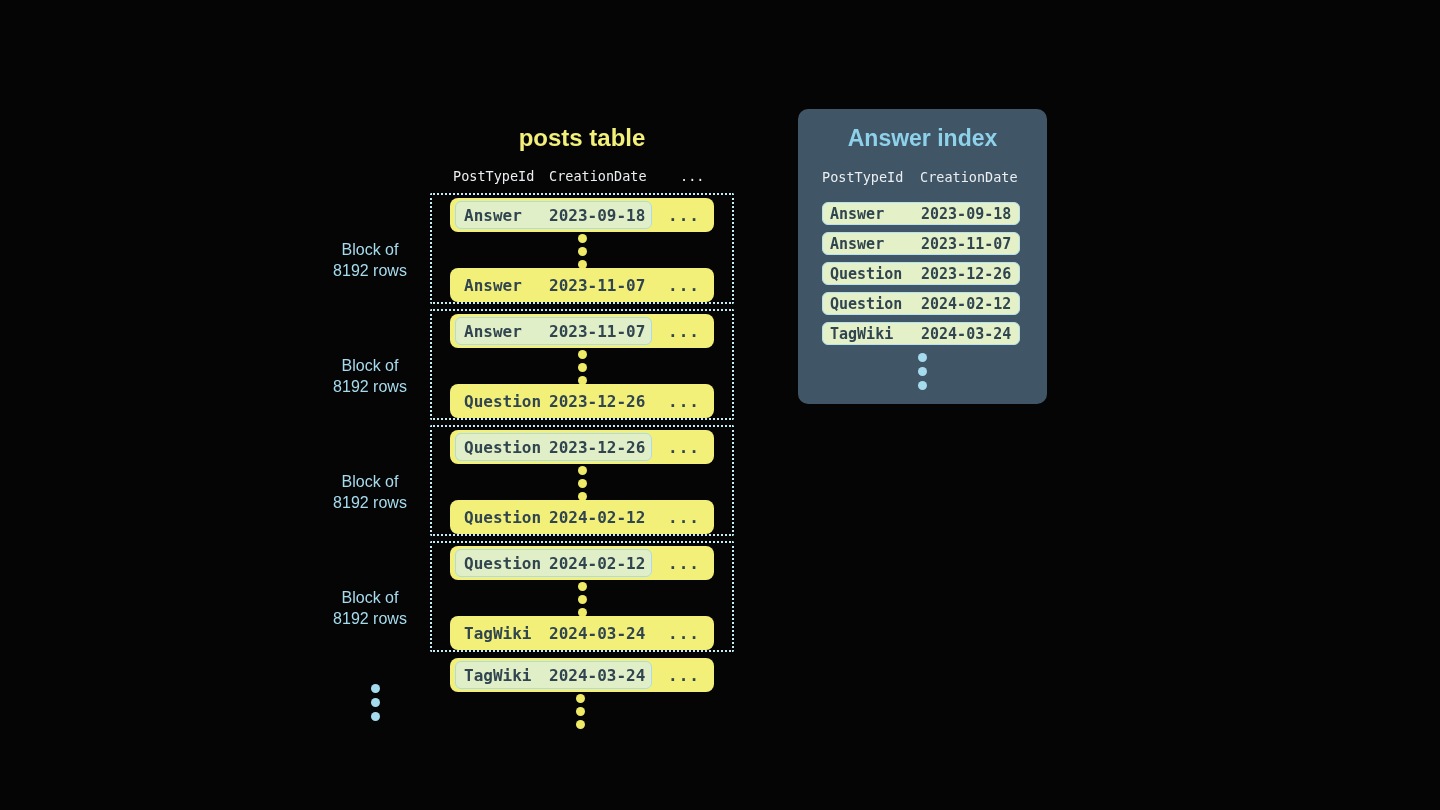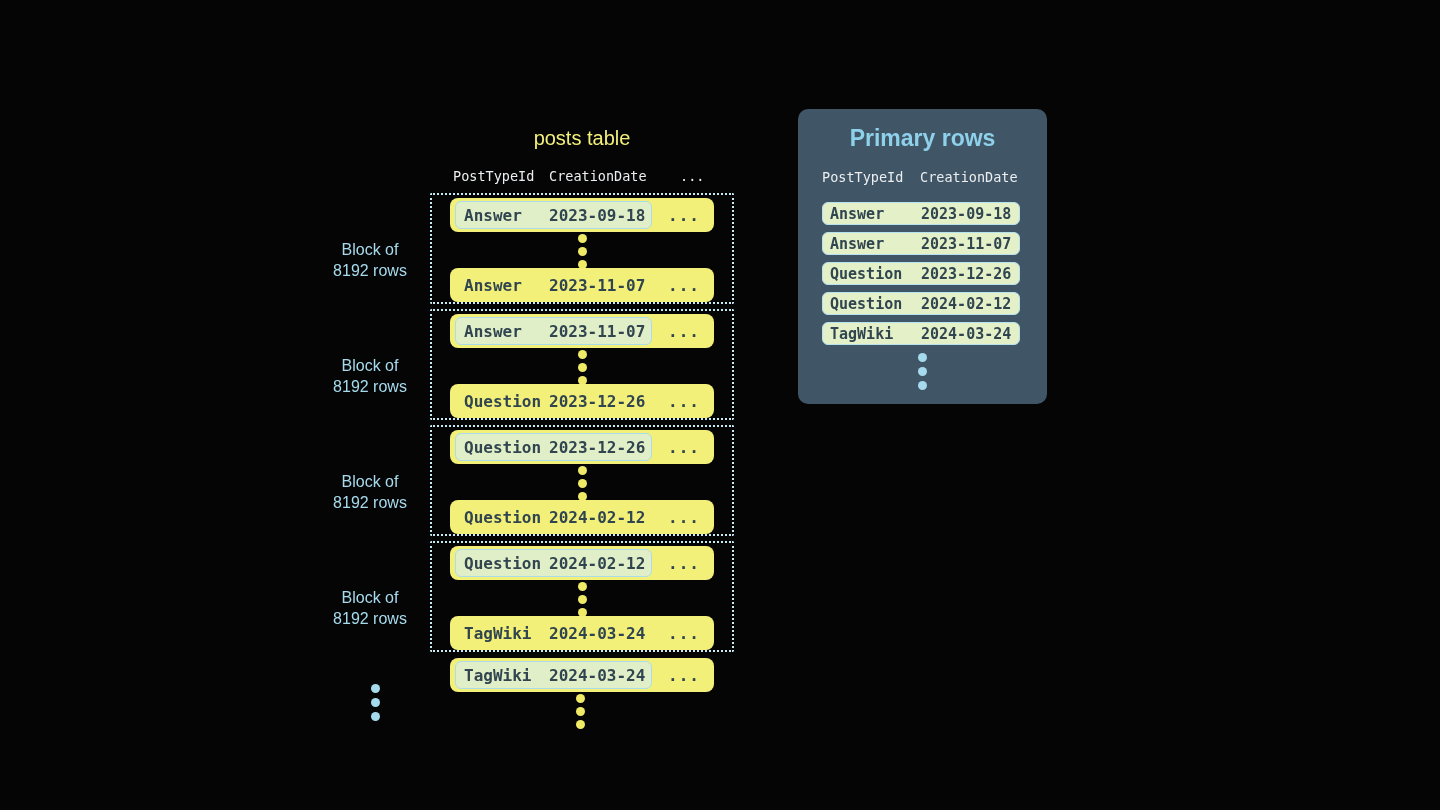--- a/index.html
+++ b/index.html
@@ -21,21 +21,21 @@
   *{margin:0;padding:0;box-sizing:border-box;}
   html,body{background:#000;}
   .canvas{
     position:relative;width:1440px;height:810px;overflow:hidden;
     background:var(--background);
     font-family:"Liberation Sans",sans-serif;
   }
   
   .pt-title{
     position:absolute;left:430px;top:123px;width:304px;text-align:center;
-    font-size:20px;font-weight:400;color:var(--title-yellow);line-height:30px;
+    font-size:24px;font-weight:700;color:var(--title-yellow);line-height:30px;
   }
   .pt-header{
     position:absolute;left:453px;top:168px;display:flex;
     font-family:"DejaVu Sans Mono",monospace;font-size:13.5px;font-weight:500;
     color:var(--header-text);line-height:17px;
   }
   .pt-header .hc1{width:96px;}
   .pt-header .hc2{width:131px;}
   .block{
     position:absolute;left:430px;width:304px;height:111px;
@@ -211,21 +211,21 @@
     <span class="dot yellow"></span>
     <span class="dot yellow"></span>
   </div>
   <div class="vdots more-blocks">
     <span class="dot blue"></span>
     <span class="dot blue"></span>
     <span class="dot blue"></span>
   </div>
 
   <div class="panel">
-    <div class="panel-title">Primary rows</div>
+    <div class="panel-title">Answer index</div>
     <div class="panel-header">
       <span class="hc1">PostTypeId</span>
       <span class="hc2">CreationDate</span>
     </div>
     <div class="index-rows">
       <div class="irow">
         <span class="type">Answer</span>
         <span class="date">2023-09-18</span>
       </div>
       <div class="irow">

